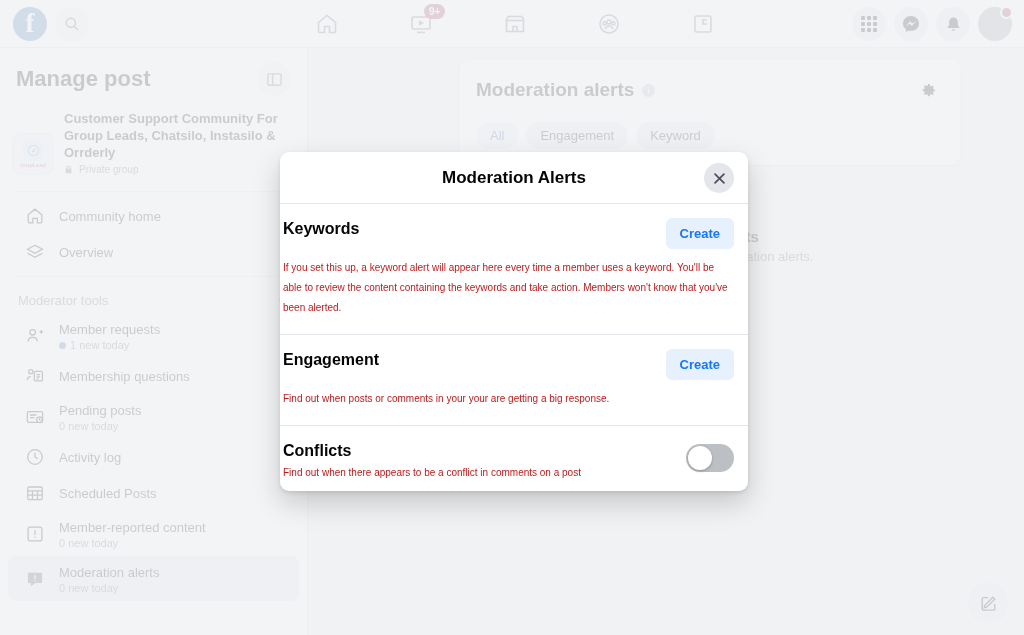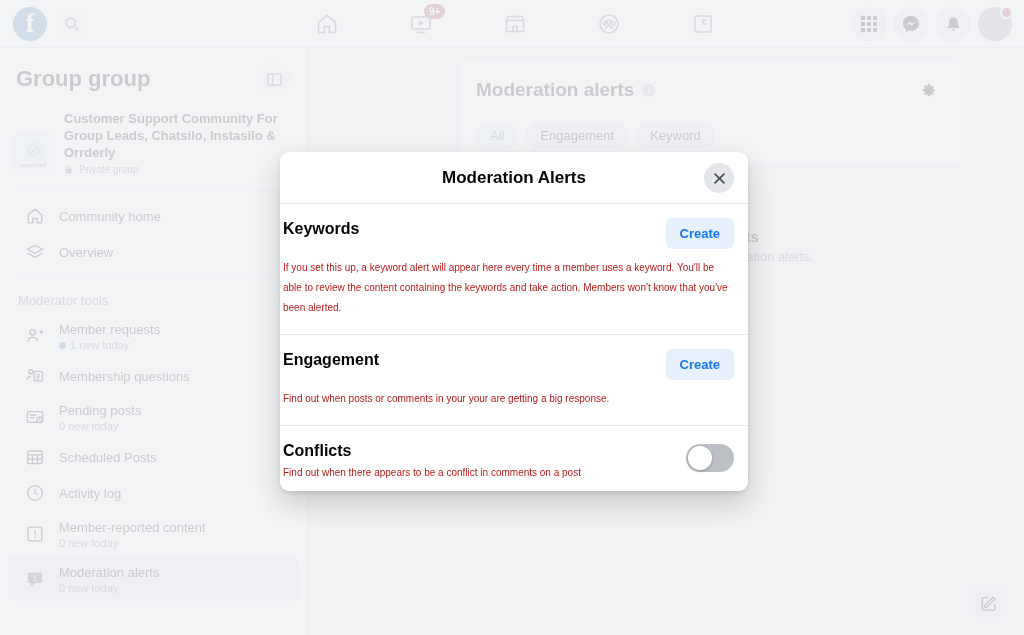--- a/index.html
+++ b/index.html
@@ -361,21 +361,21 @@
           </svg>
         </div>
         <div class="avatar-btn">
           <span class="avatar-dot"></span>
         </div>
       </div>
     </div>
 
     <div class="sidebar">
       <div class="sb-title-row">
-        <div class="sb-title">Group group</div>
+        <div class="sb-title">Manage post</div>
         <div class="sb-panel-btn">
           <svg width="17" height="17" viewBox="0 0 18 18" fill="none" stroke="#65676b" stroke-width="1.5">
             <rect x="2" y="3" width="14" height="12" rx="1.6"></rect>
             <line x1="7" y1="3" x2="7" y2="15"></line>
           </svg>
         </div>
       </div>
 
       <div class="group-row">
         <div class="group-thumb">
@@ -471,35 +471,35 @@
         </span>
         <span>
           <span class="sb-label">Pending posts</span>
           <span class="sb-sub">0 new today</span>
         </span>
       </div>
 
       <div class="sb-item">
         <span class="sb-ico">
           <svg width="20" height="20" viewBox="0 0 22 22" fill="none" stroke="#050505" stroke-width="1.4">
+            <circle cx="11" cy="11" r="8"></circle>
+              <path d="M11 6.4V11l3.2 2"></path>
+          </svg>
+        </span>
+        <span class="sb-label">Activity log</span>
+      </div>
+
+      <div class="sb-item">
+        <span class="sb-ico">
+          <svg width="20" height="20" viewBox="0 0 22 22" fill="none" stroke="#050505" stroke-width="1.4">
             <rect x="3" y="4.4" width="16" height="14" rx="1.6"></rect>
             <path d="M3 8.6h16M8.2 8.6v9.8M13.8 8.6v9.8M3 13.4h16"></path>
           </svg>
         </span>
         <span class="sb-label">Scheduled Posts</span>
-      </div>
-
-      <div class="sb-item">
-        <span class="sb-ico">
-          <svg width="20" height="20" viewBox="0 0 22 22" fill="none" stroke="#050505" stroke-width="1.4">
-            <circle cx="11" cy="11" r="8"></circle>
-              <path d="M11 6.4V11l3.2 2"></path>
-          </svg>
-        </span>
-        <span class="sb-label">Activity log</span>
       </div>
 
       <div class="sb-item">
         <span class="sb-ico">
           <svg width="20" height="20" viewBox="0 0 22 22" fill="none" stroke="#050505" stroke-width="1.4">
             <rect x="3.4" y="3.4" width="15.2" height="15.2" rx="2.4"></rect>
             <path d="M11 7v5"></path>
               <circle cx="11" cy="14.6" r="0.8" fill="#050505" stroke="none"></circle>
           </svg>
         </span>

